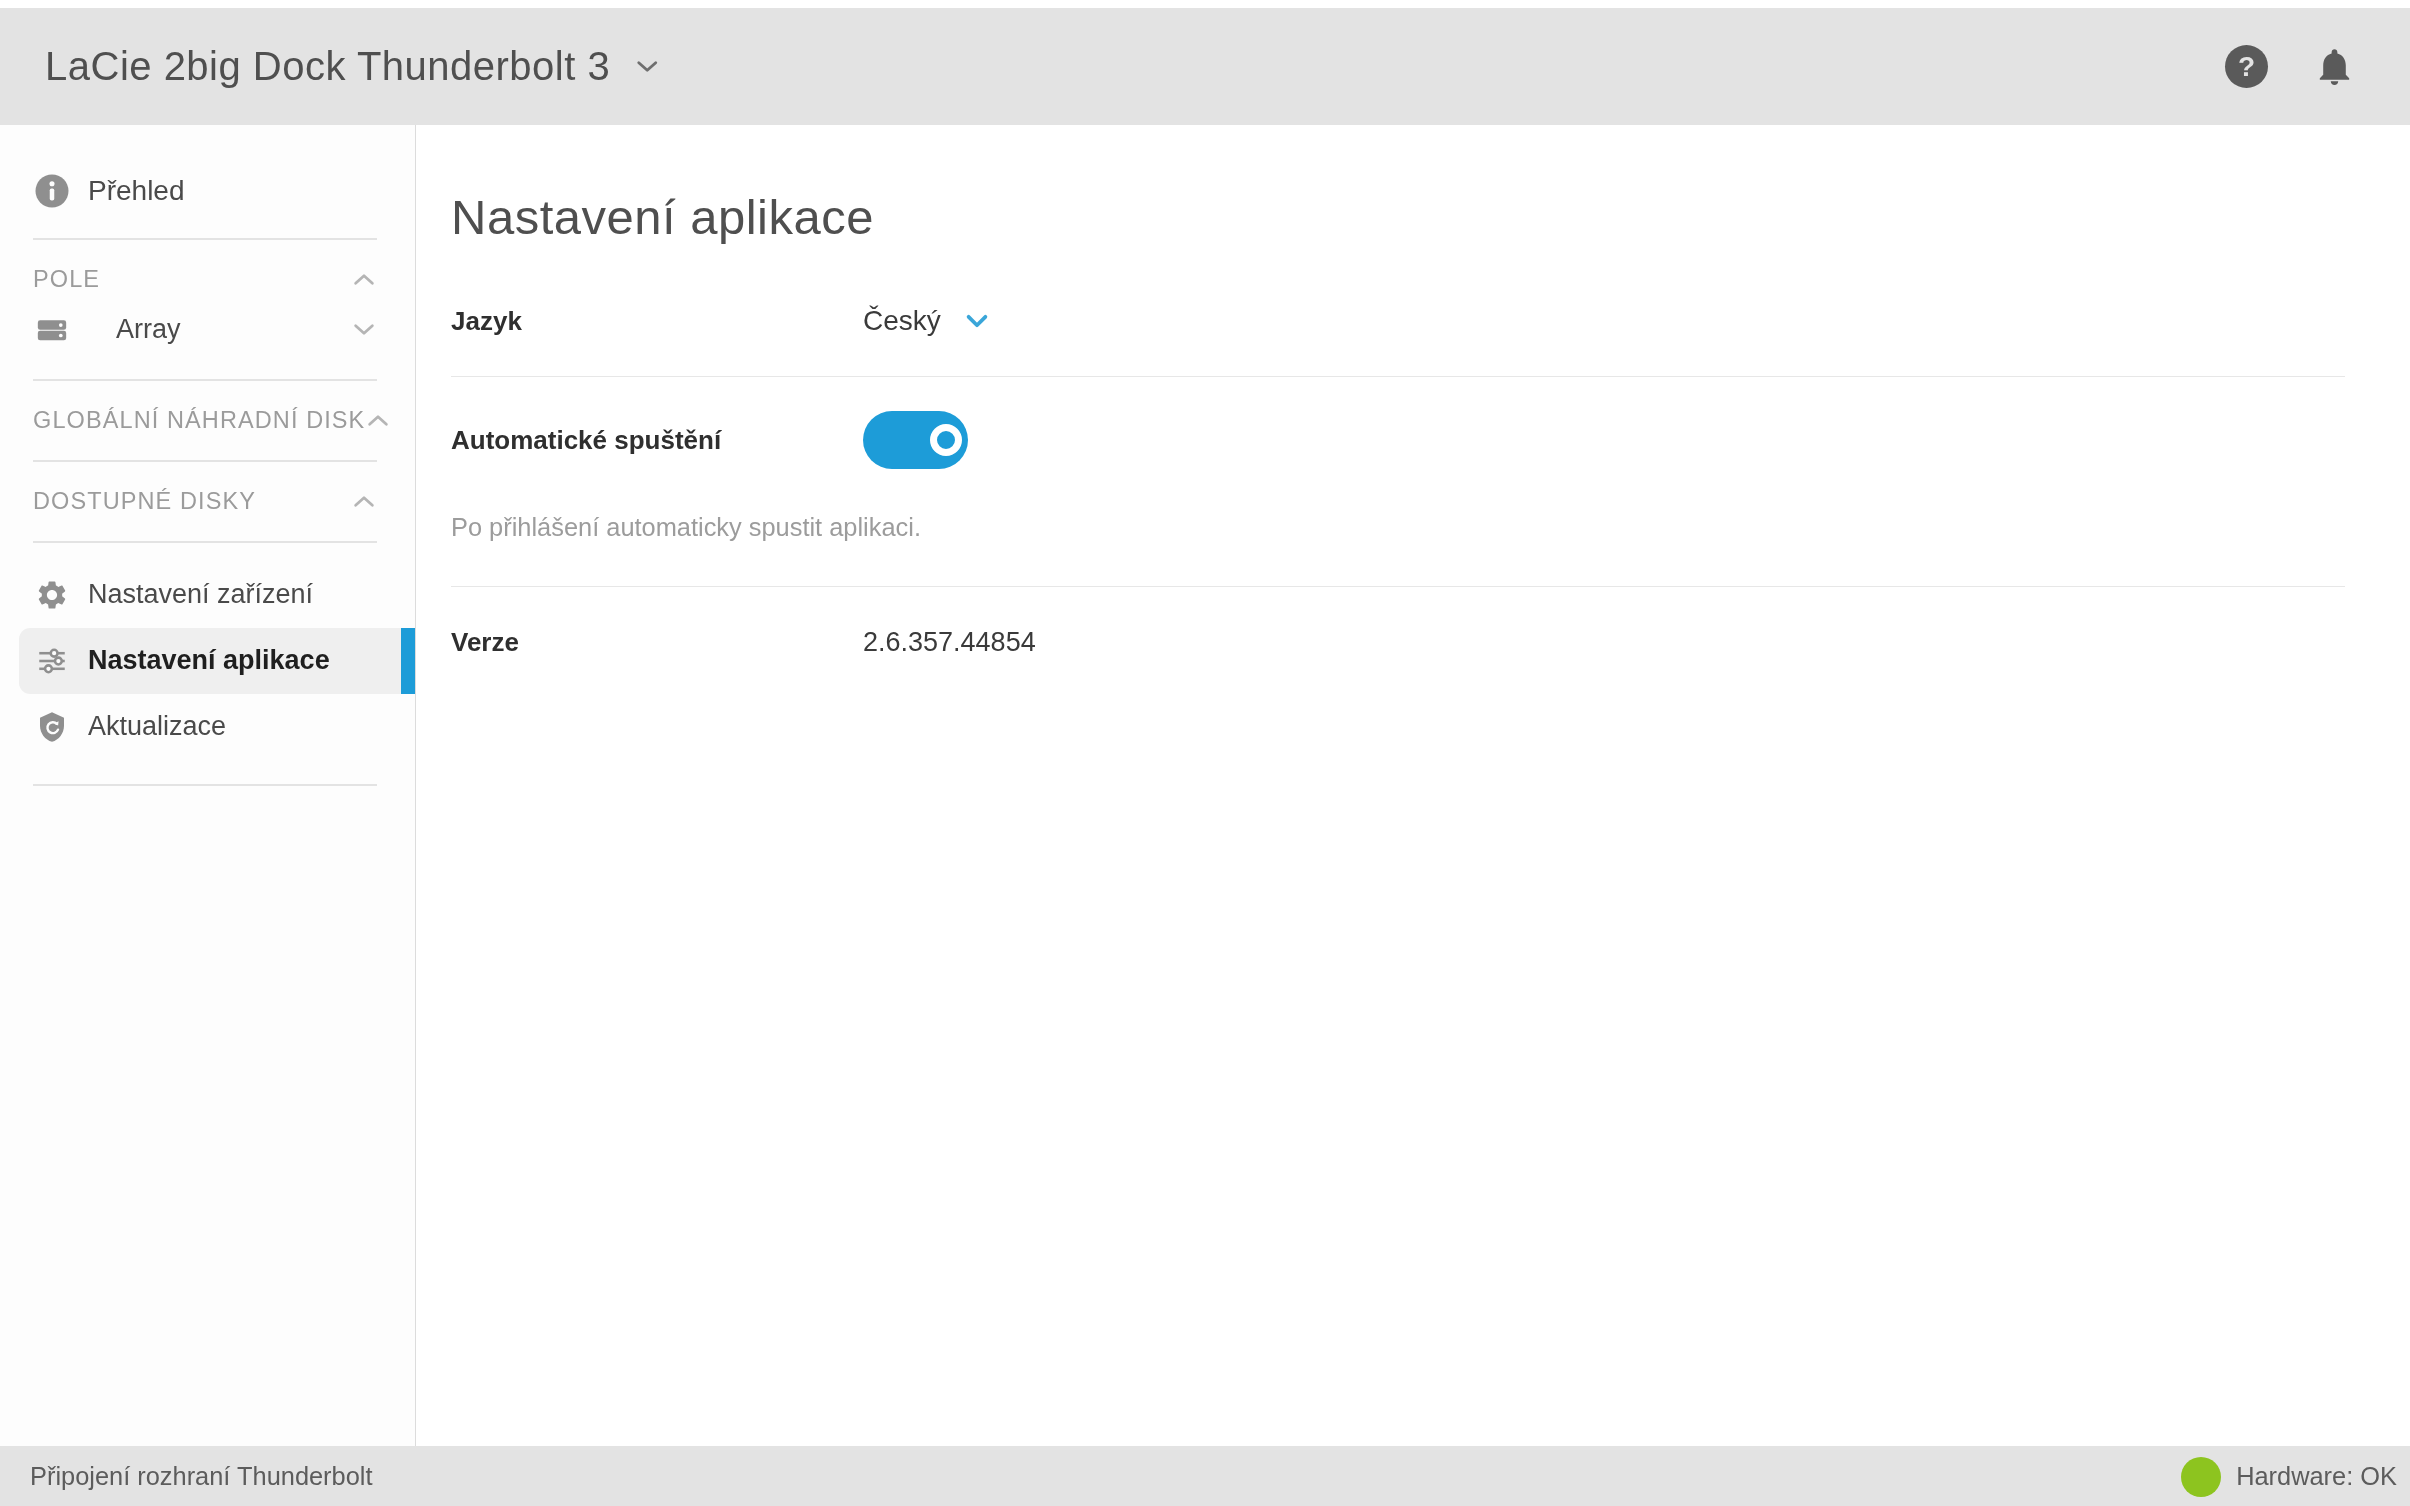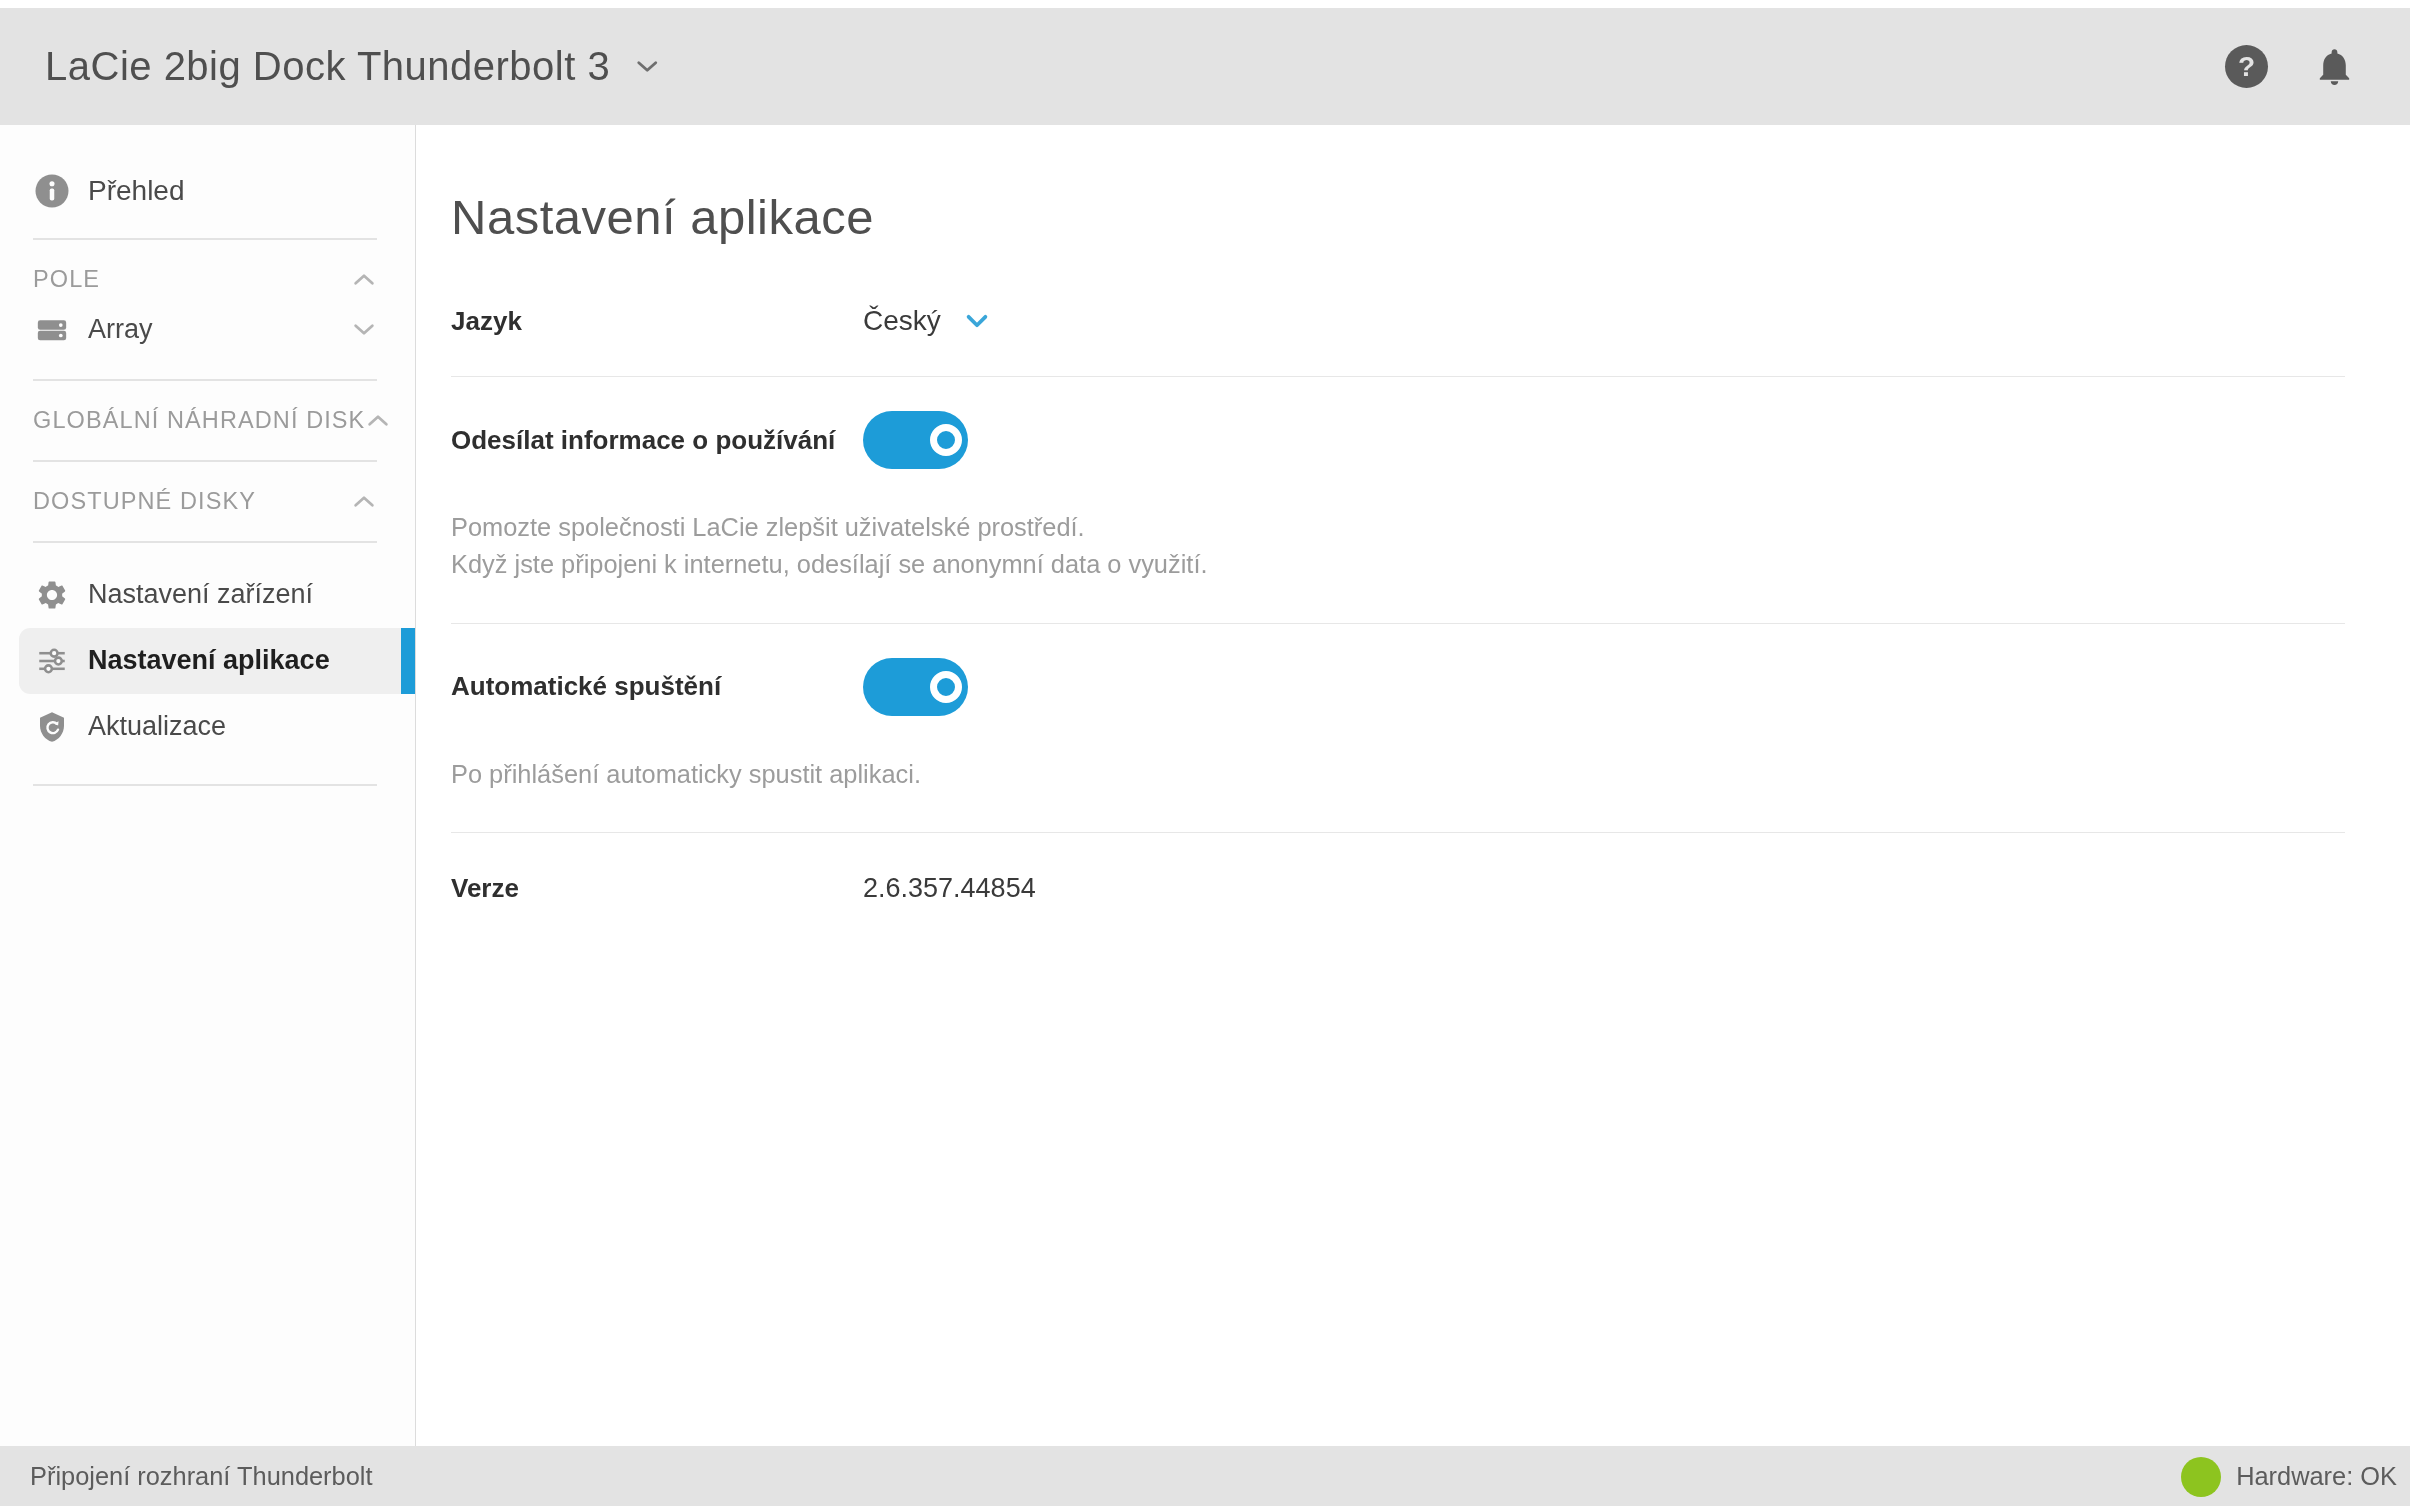--- a/index.html
+++ b/index.html
@@ -100,21 +100,21 @@
     height:41px;
     padding-right:38px;
   }
   .section-label{
     font-size:23.5px;
     color:#9b9b9b;
     letter-spacing:1.1px;
     white-space:nowrap;
   }
   .chev-right{margin-left:auto;display:flex;align-items:center;}
-  .sub-row{height:60px;padding-right:38px;}
+  .sub-row{height:60px;padding-right:38px;gap:28px;}
   .mgmt-row{height:66px;}
   .mgmt-row.active{
     background:#efefef;
     border-radius:11.3px 0 0 11.3px;
     margin-right:0;
   }
   .mgmt-row.active .side-label{
     font-weight:700;
     color:#1f1f1f;
   }
@@ -358,32 +358,20 @@
       <div class="lang-select">
         <span class="lang-value">Český</span>
         <span>
           <svg width="28" height="19" viewBox="0 0 30 20">
               <polyline points="6,5 15,14 24,5" fill="none" stroke="#3aa6d9" stroke-width="4" stroke-linecap="round" stroke-linejoin="round"></polyline>
             </svg>
         </span>
       </div>
     </div>
 
-    <div class="row-toggle-block">
-      <div class="row-line">
-        <div class="setting-label">Odesílat informace o používání</div>
-        <div class="toggle on">
-          <div class="knob"></div>
-        </div>
-      </div>
-      <div class="help-text">
-        <div>Pomozte společnosti LaCie zlepšit uživatelské prostředí.</div>
-        <div>Když jste připojeni k internetu, odesílají se anonymní data o využití.</div>
-      </div>
-    </div>
 
     <div class="row-toggle-block">
       <div class="row-line">
         <div class="setting-label">Automatické spuštění</div>
         <div class="toggle on">
           <div class="knob"></div>
         </div>
       </div>
       <div class="help-text">Po přihlášení automaticky spustit aplikaci.</div>
     </div>

